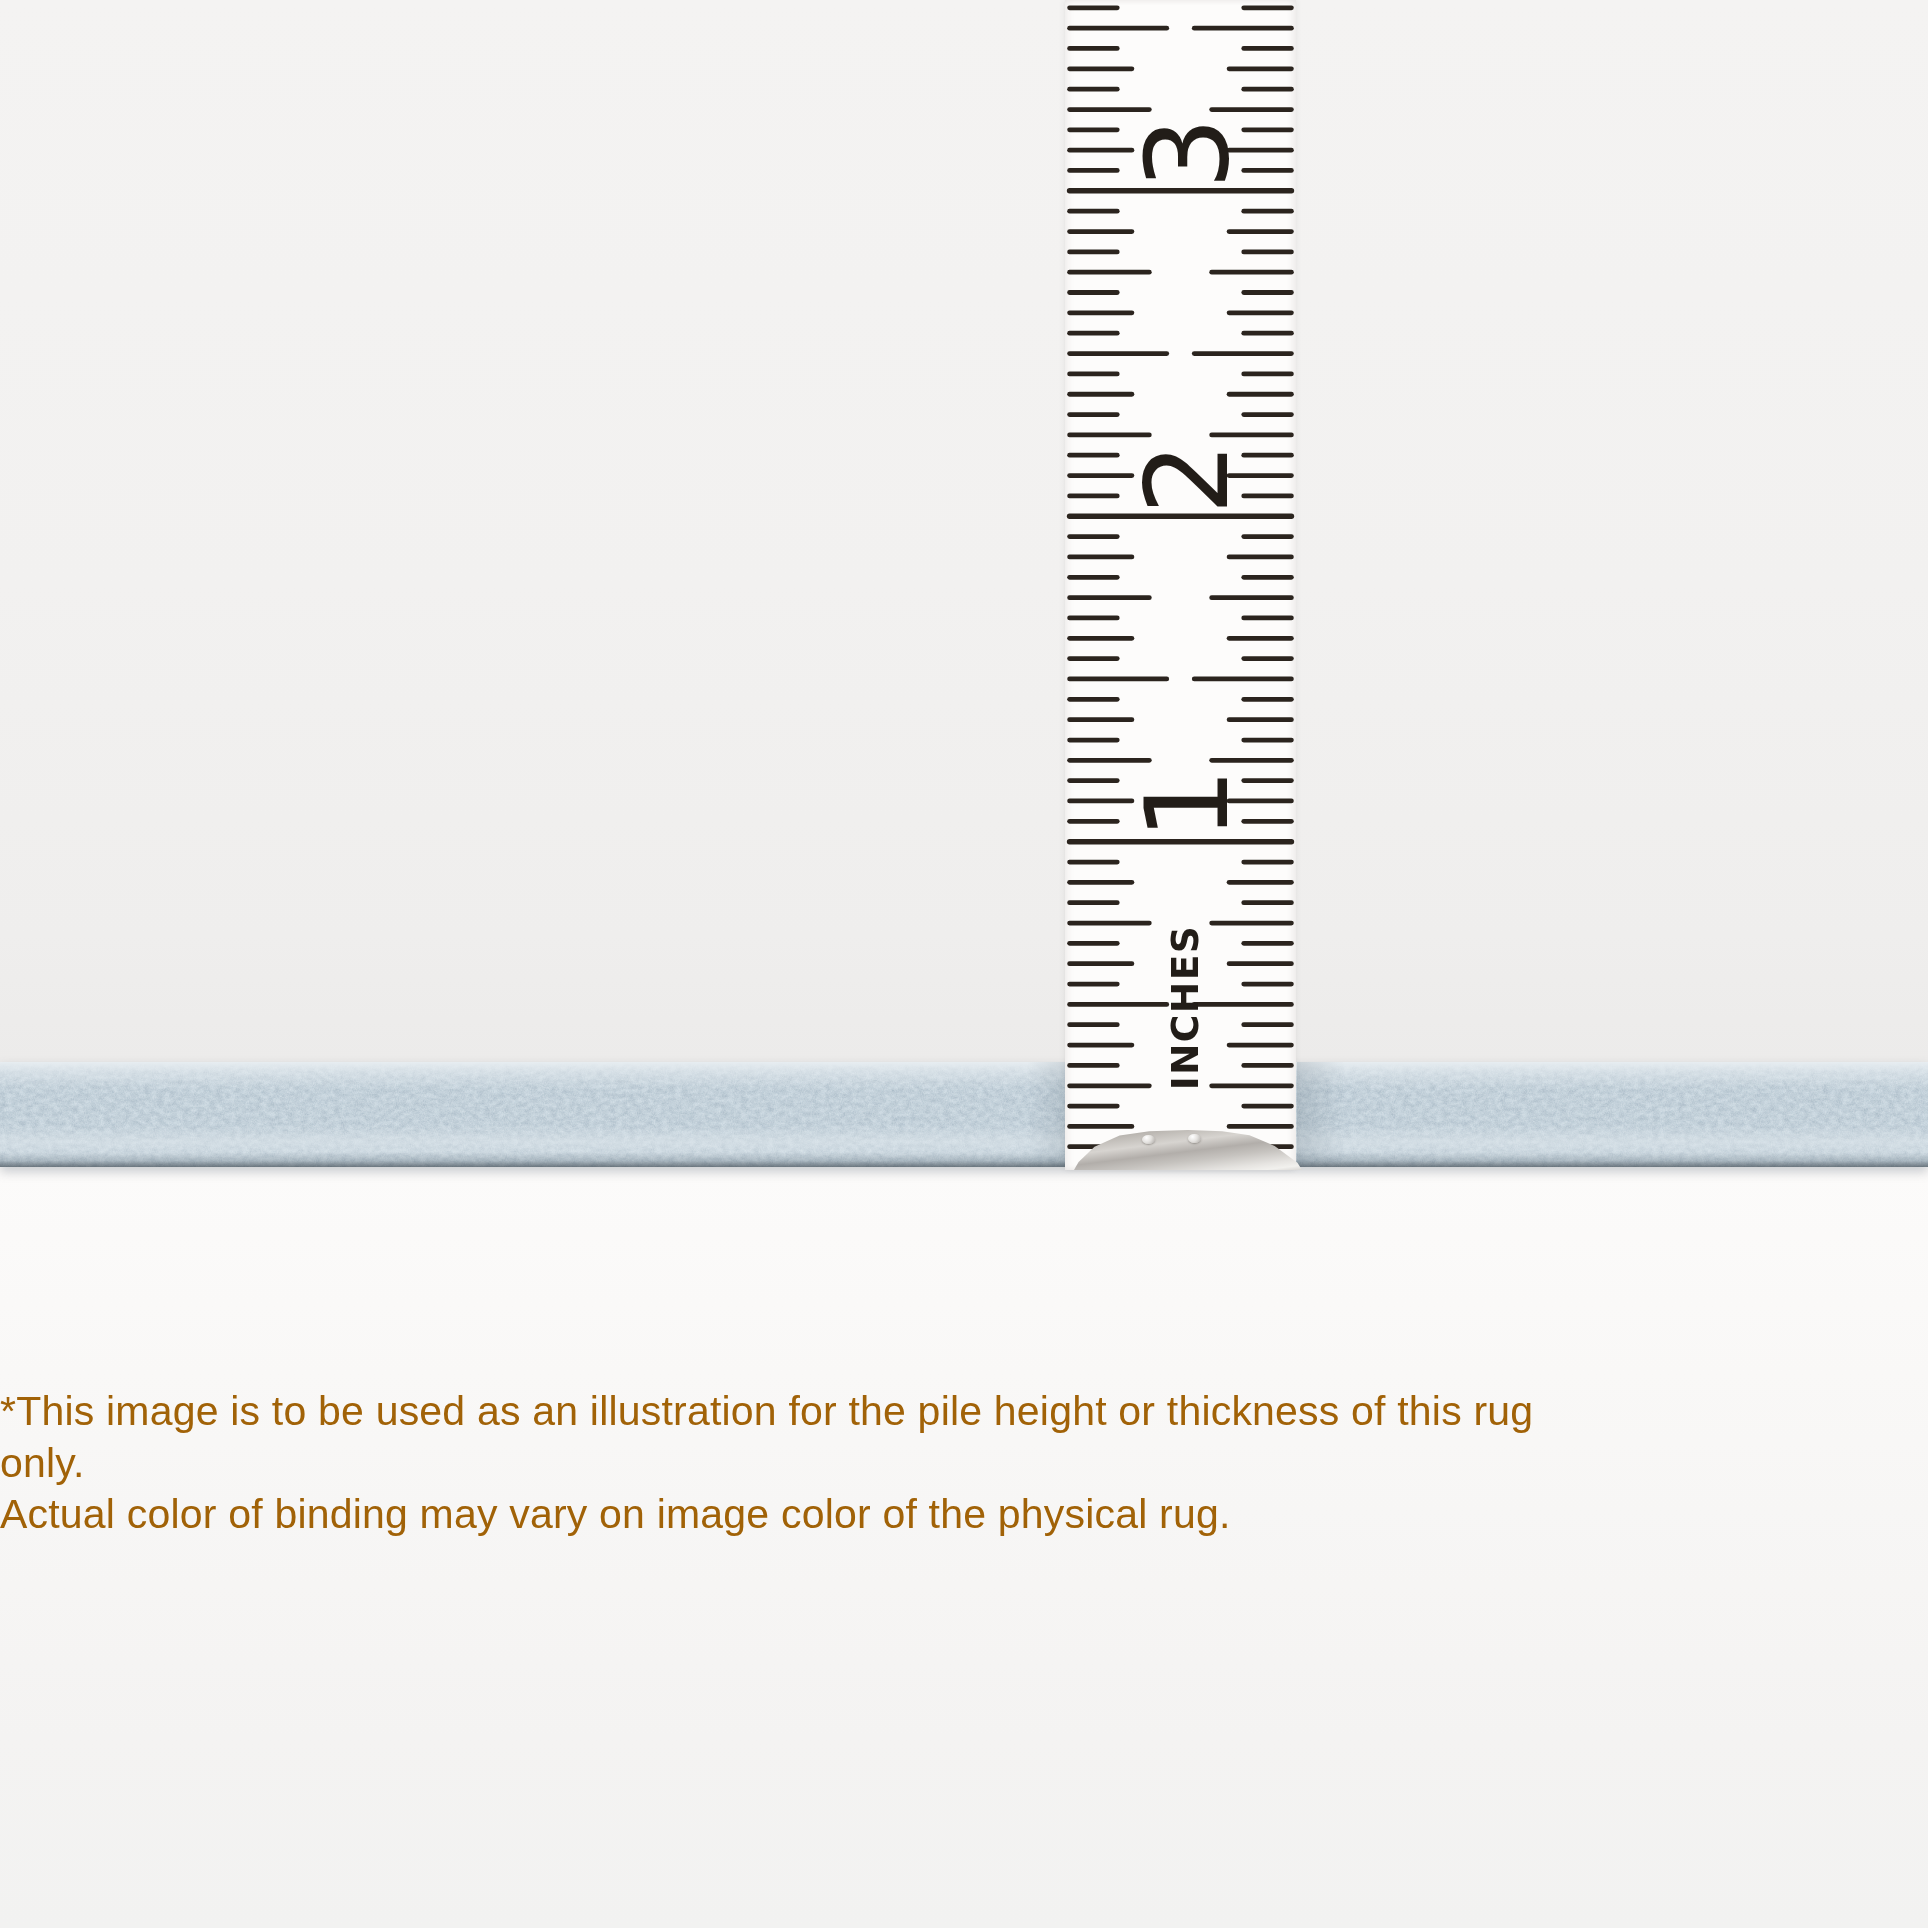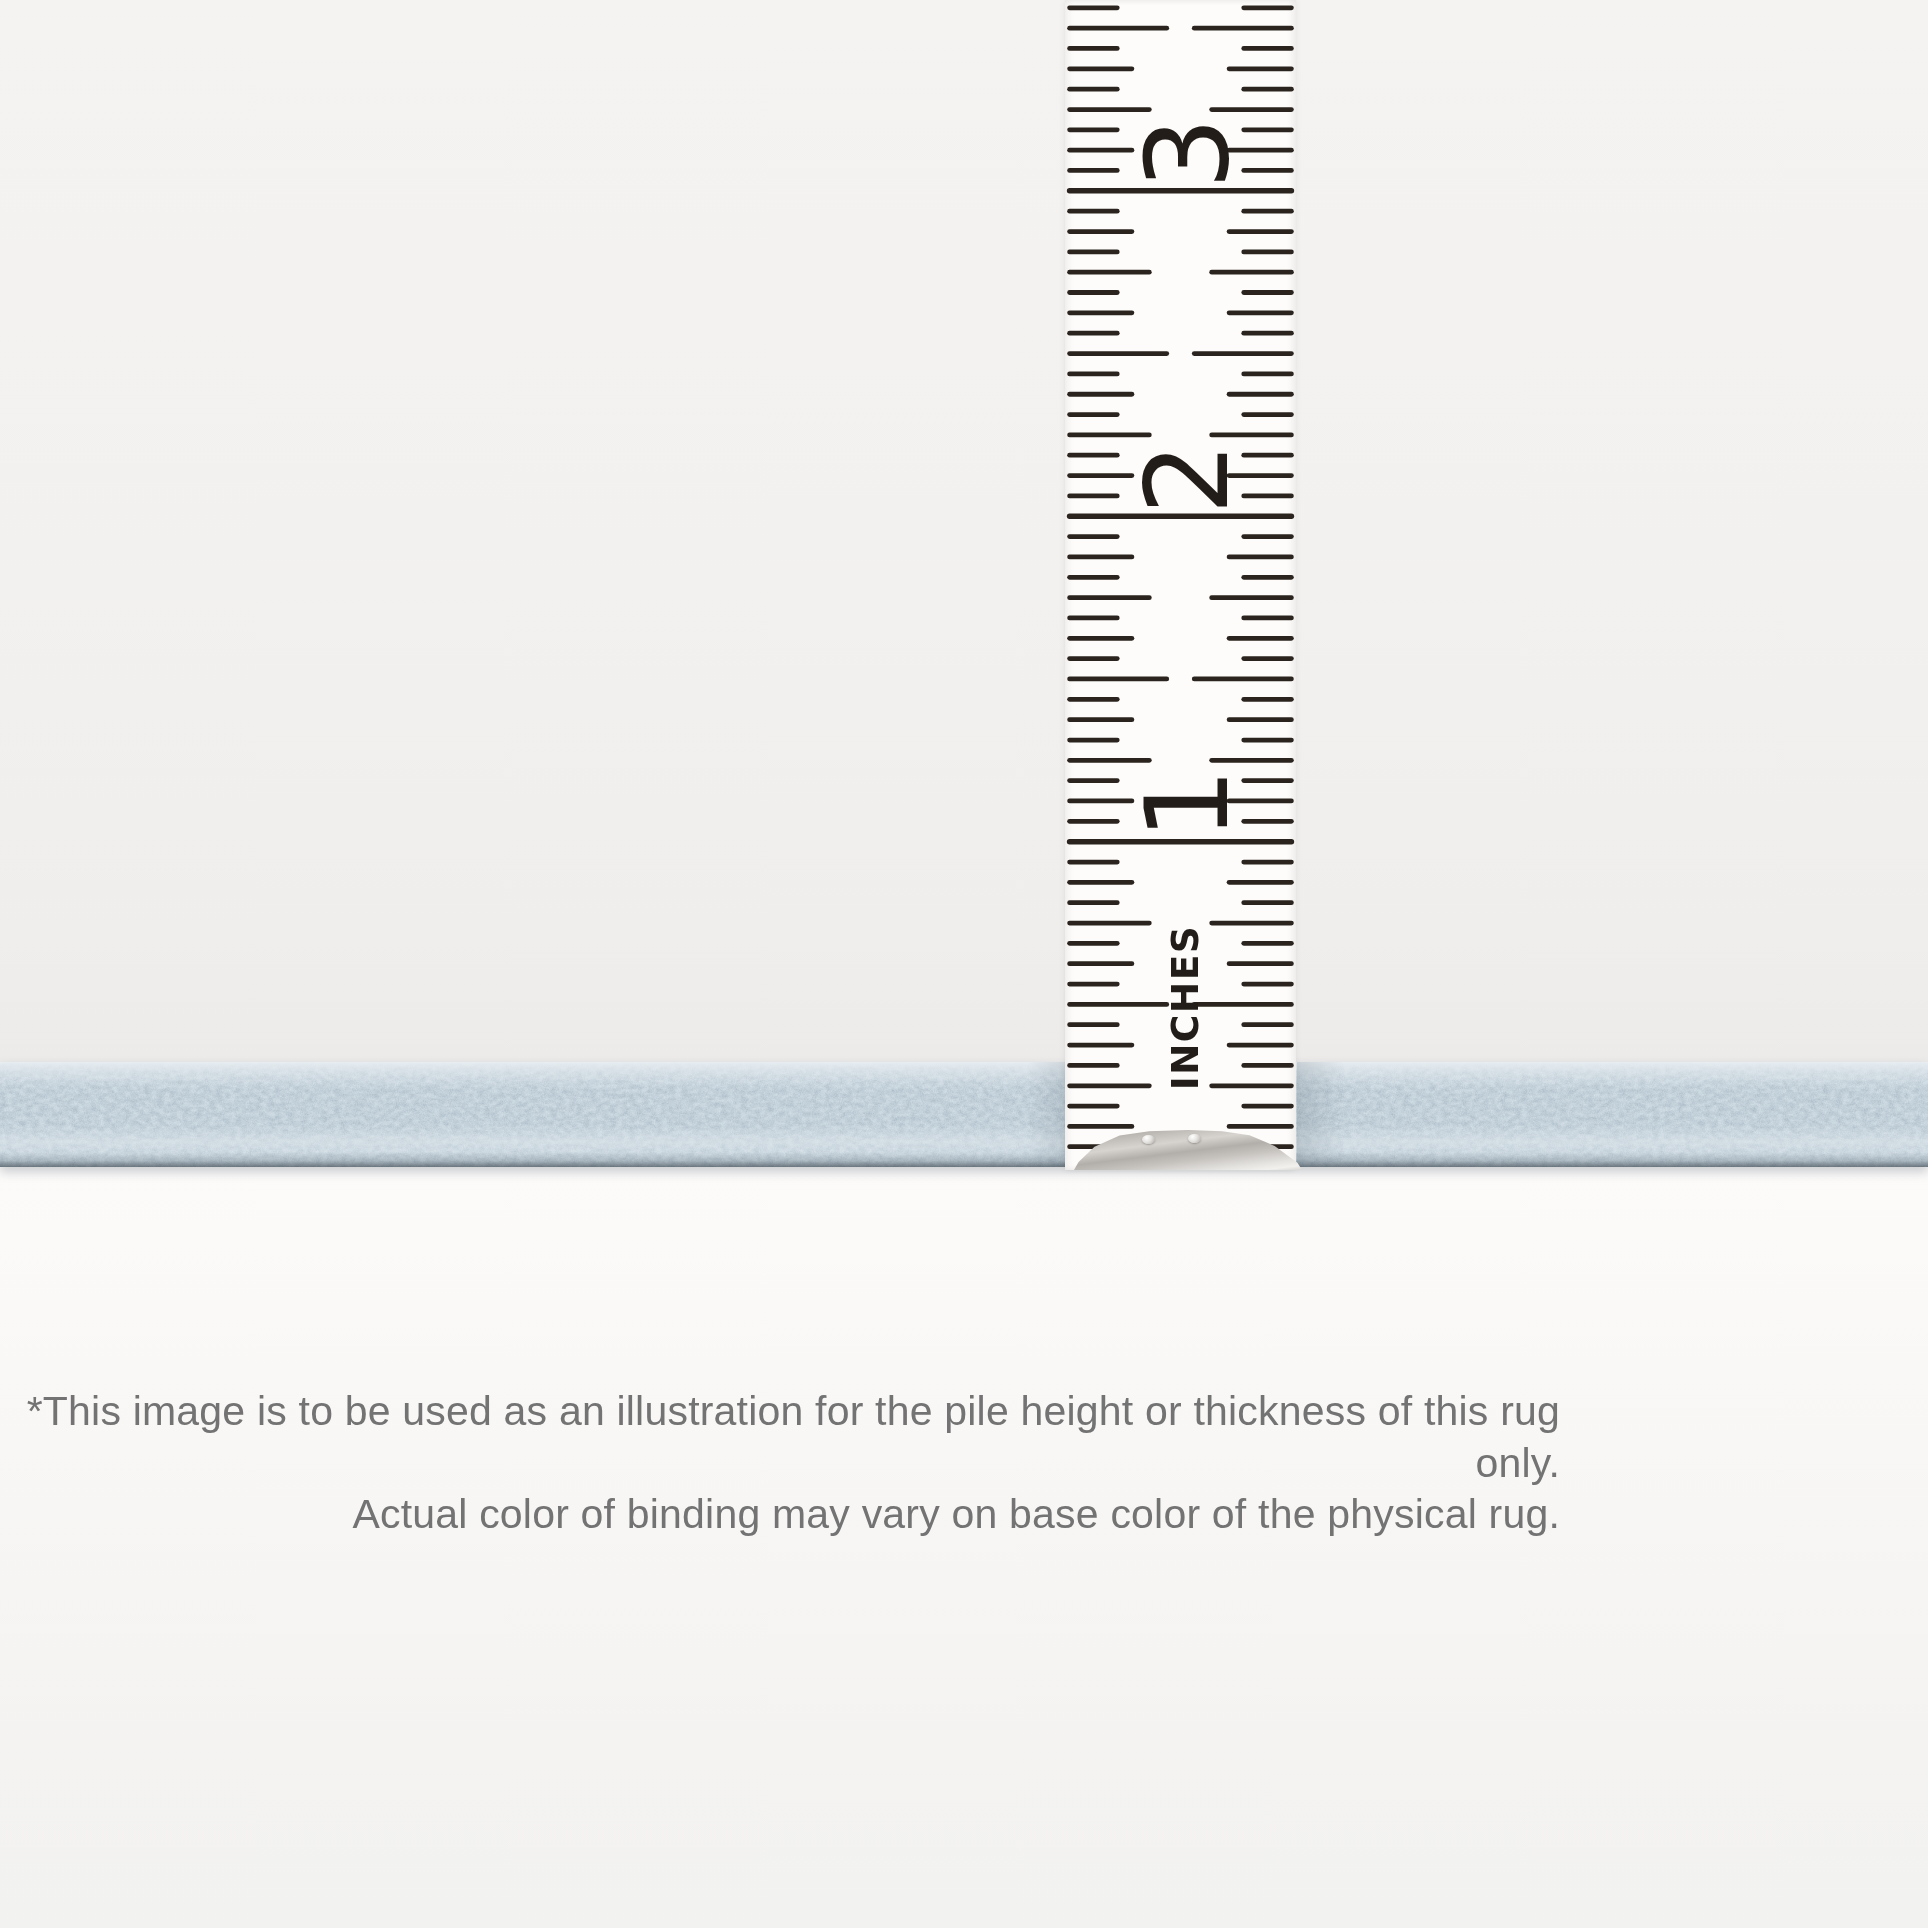--- a/index.html
+++ b/index.html
@@ -63,21 +63,21 @@
   }
   .rivet{
     position:absolute;width:13px;height:9.2px;border-radius:50%;
     background:radial-gradient(circle at 35% 30%, #ffffff 0%, #e4e2df 45%, #a9a5a1 100%);
     box-shadow:0 0.9px 1.8px rgba(70,65,60,0.4);
   }
   .rivet.r1{left:68px;top:4.6px;}
   .rivet.r2{left:114px;top:3.7px;}
   .caption{
     position:absolute;left:0;top:1386px;width:1560px;
-    text-align:right;color:#737373;
+    text-align:left;color:#a16207;
     font-size:41px;line-height:1.26;font-weight:500;
     letter-spacing:0.2px;
   }
 </style>
 </head>
 <body>
 
 <div class="scene">
 
   <div class="wall"></div>
@@ -224,17 +224,17 @@
       </svg>
   </div>
 
   <div class="metal-cap">
     <span class="rivet r1"></span>
     <span class="rivet r2"></span>
   </div>
 
   <div class="caption">
     <div>*This image is to be used as an illustration for the pile height or thickness of this rug only.</div>
-    <div>Actual color of binding may vary on base color of the physical rug.</div>
+    <div>Actual color of binding may vary on image color of the physical rug.</div>
   </div>
 
 </div>
 
 
 </body></html>

